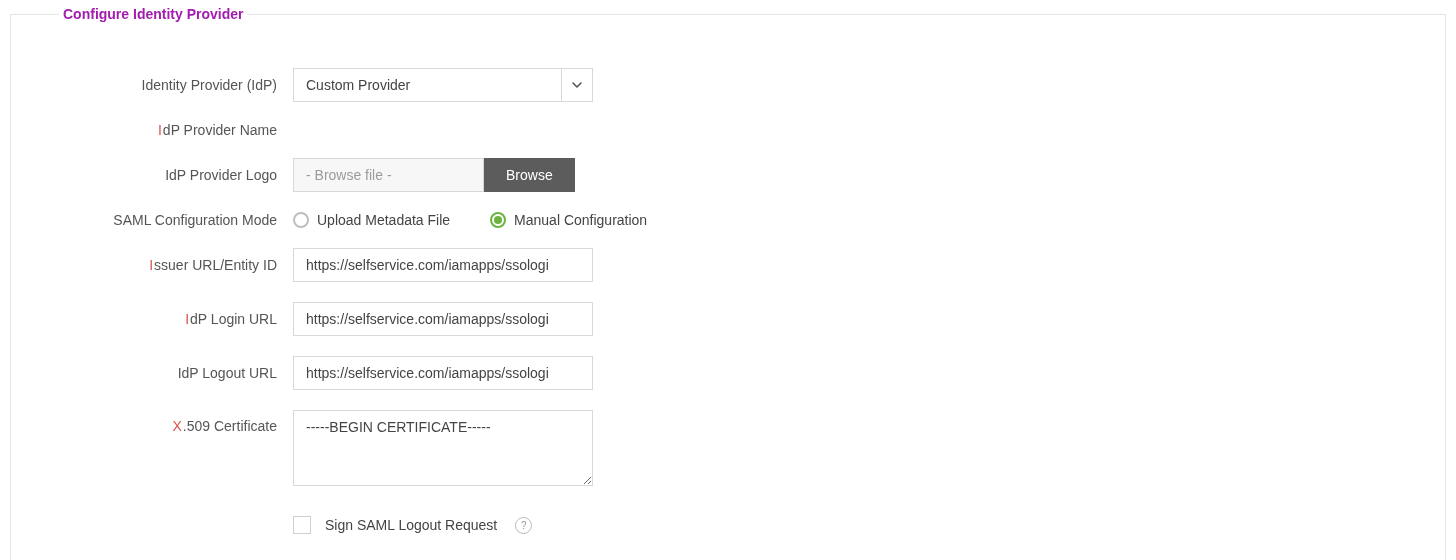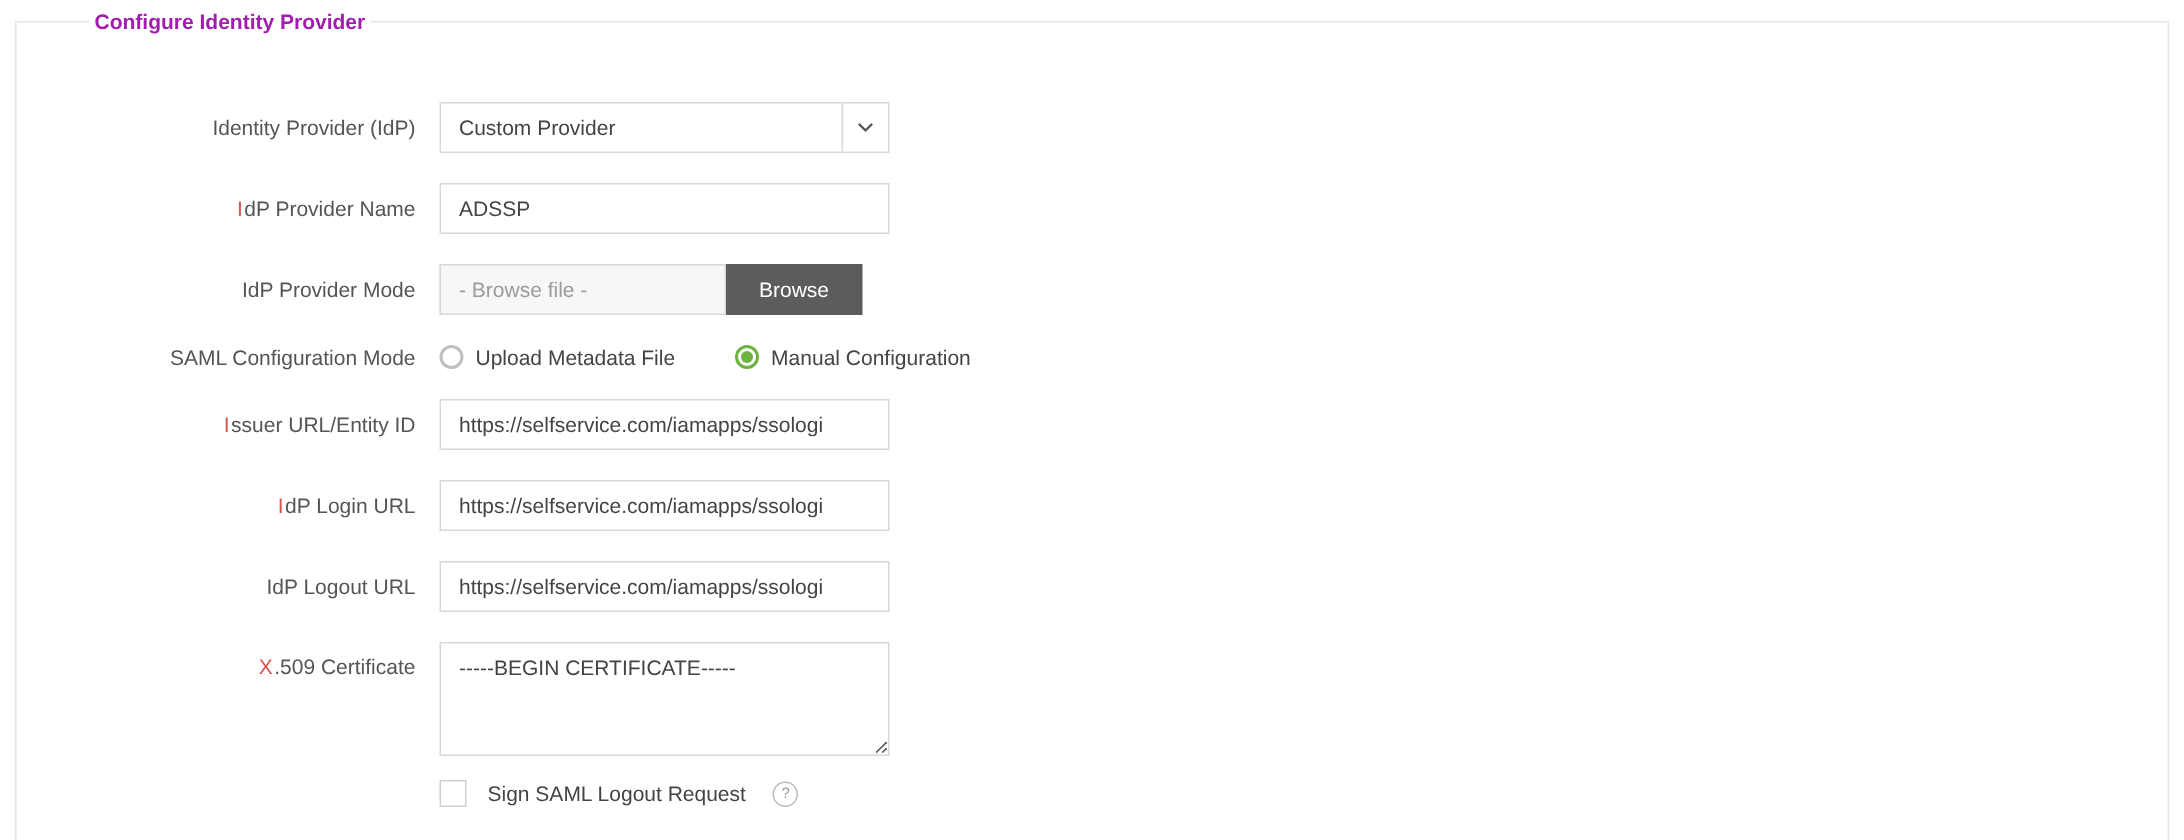--- a/index.html
+++ b/index.html
@@ -171,21 +171,21 @@
     overflow-y: scroll;
   }
   .form-row.align-top { align-items: flex-start; }
   .form-row.align-top .label { padding-top: 8px; }
 
   
   .chk-row {
     display: flex;
     align-items: center;
     gap: 14px;
-    margin-top: 16px;
+    margin-top: 30px;
     margin-left: 262px;
   }
   .chk-box {
     width: 18px;
     height: 18px;
     border: 1px solid #cfcfcf;
     box-sizing: border-box;
     background: #fff;
     cursor: pointer;
   }
@@ -225,27 +225,24 @@
             </svg>
           </div>
         </div>
       </div>
     </div>
 
     <div class="form-row">
       <div class="label">
         <span class="req">I</span><span>dP Provider Name</span>
       </div>
-      <div class="controls">
-        <input type="text" class="text-input" value="ADSSP" style="">
-      </div>
-    </div>
-
-    <div class="form-row">
-      <div class="label">IdP Provider Mode</div>
+    </div>
+
+    <div class="form-row">
+      <div class="label">IdP Provider Logo</div>
       <div class="controls">
         <div class="file-display">- Browse file -</div>
         <button class="browse-btn">Browse</button>
       </div>
     </div>
 
     <div class="form-row">
       <div class="label">SAML Configuration Mode</div>
       <div class="controls">
         <div class="radio-group">

